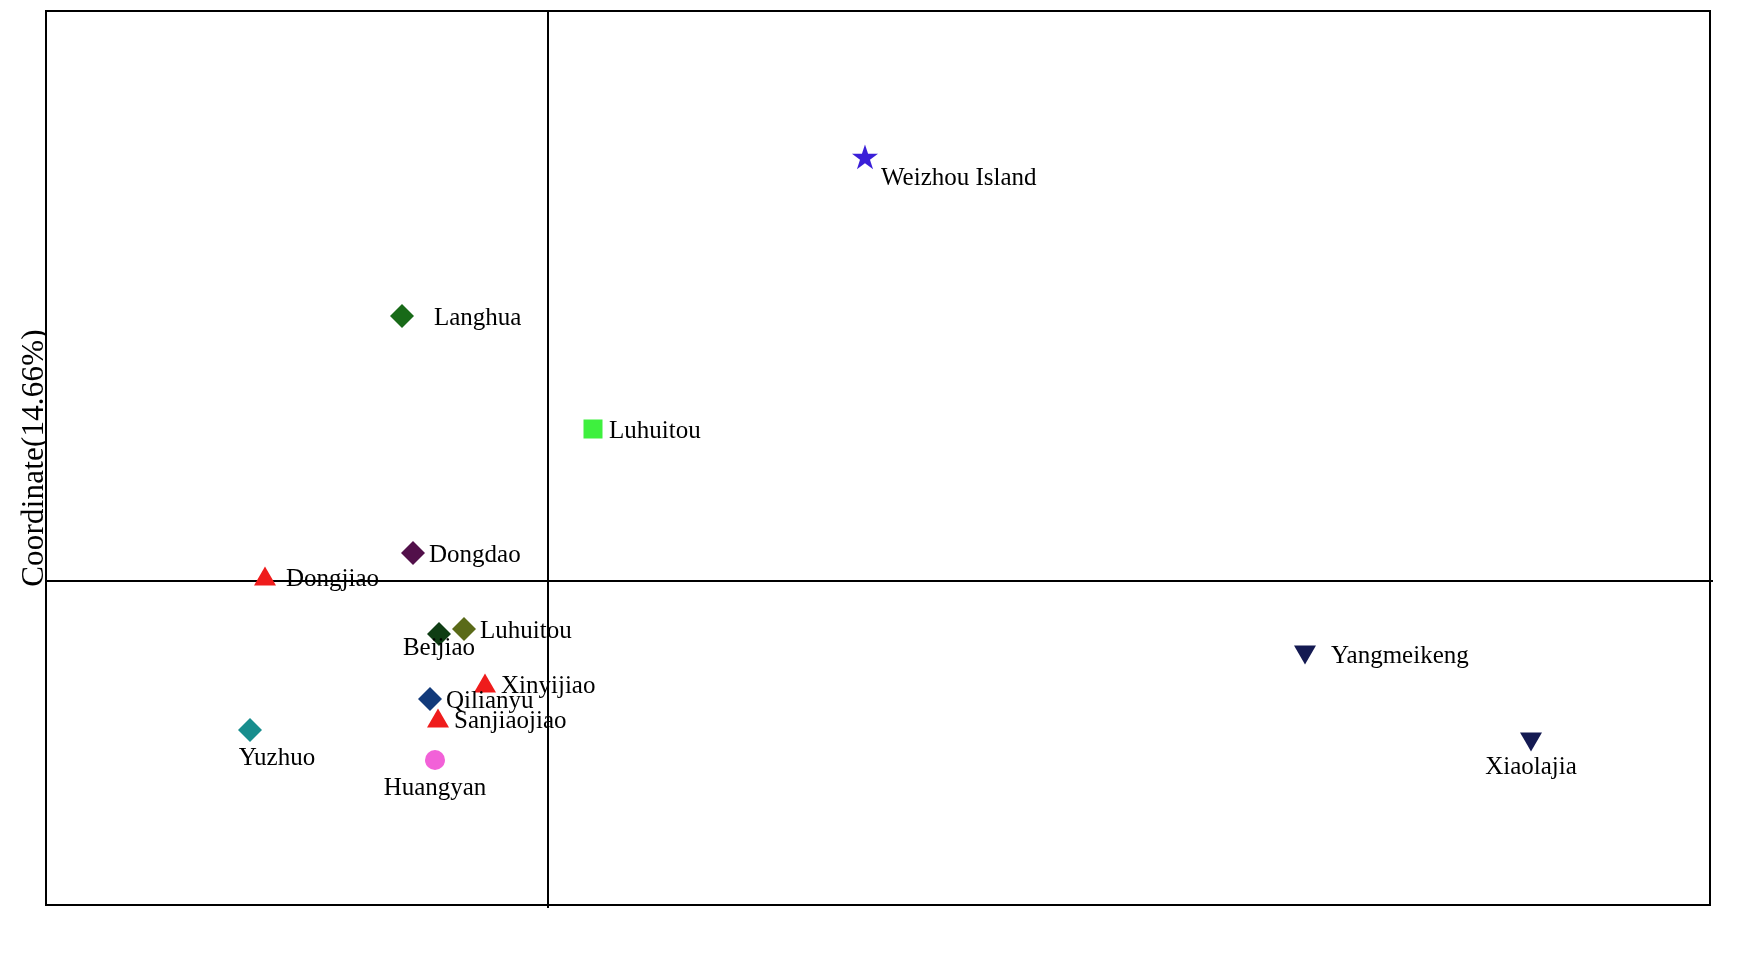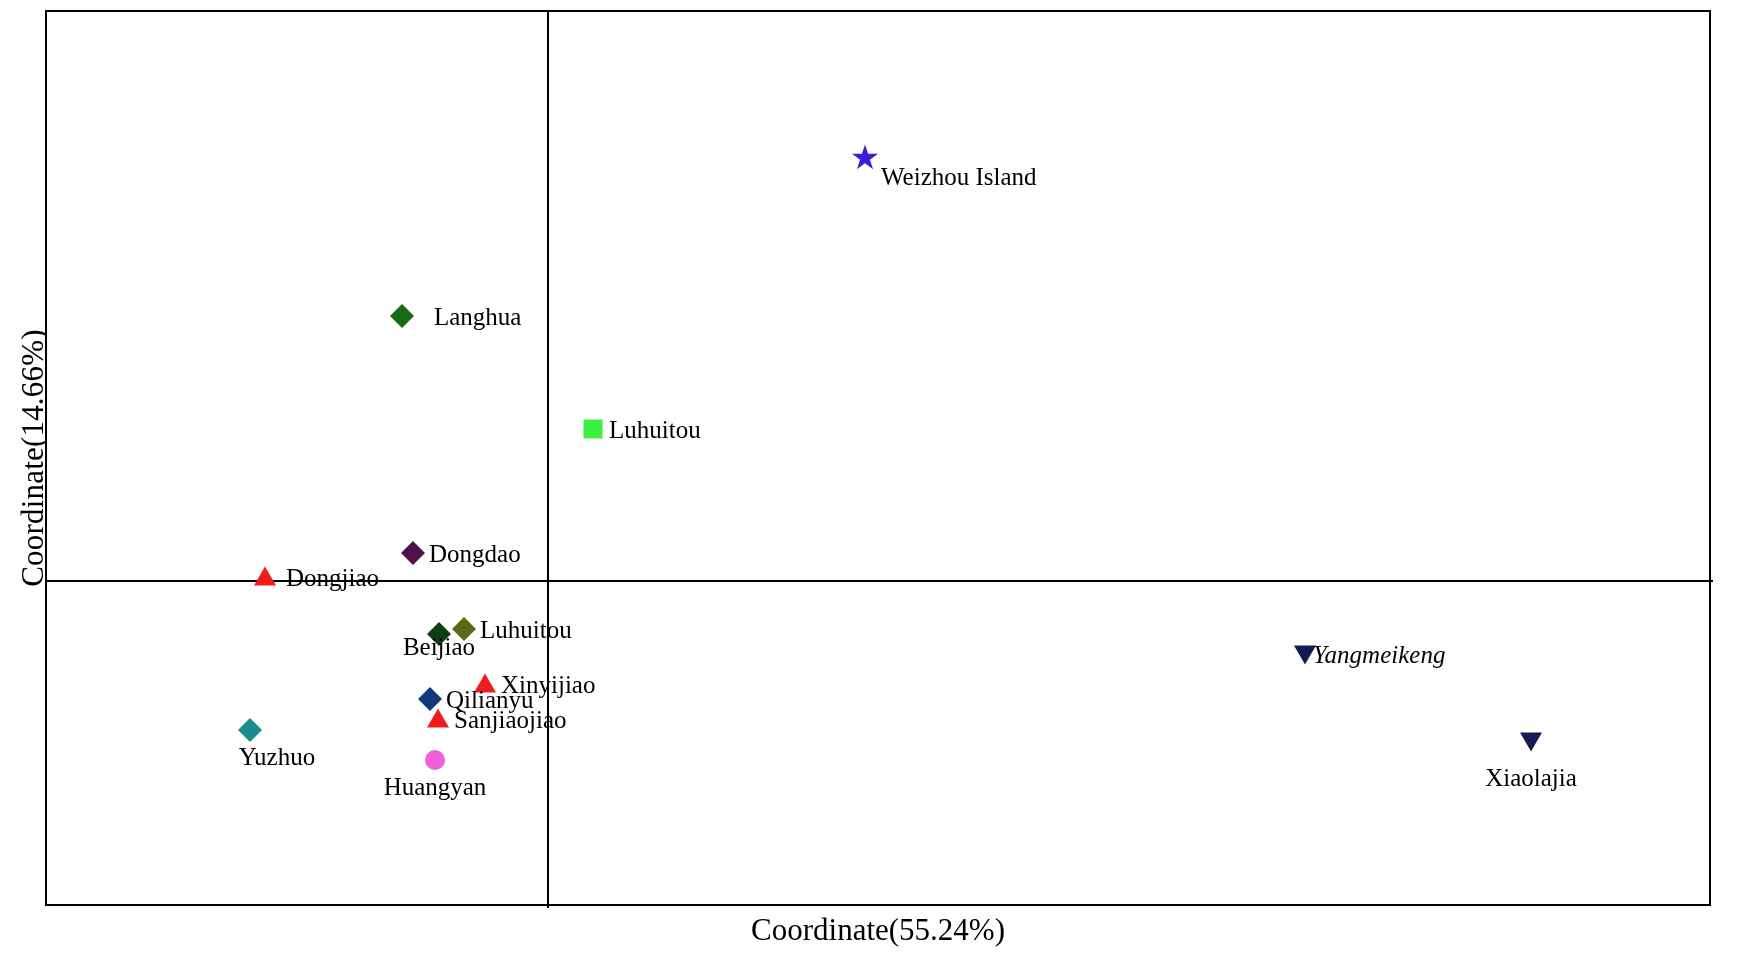--- a/index.html
+++ b/index.html
@@ -159,44 +159,43 @@
         <div class="point" style="left: 417px; top: 617px;">
           <div class="marker-diamond" style="background: rgb(90, 106, 24);"></div>
           <div class="point-label lbl-right" style="left: 16px; top: 0px;">Luhuitou</div>
         </div>
         <div class="point" style="left: 392px; top: 622px;">
           <div class="marker-diamond" style="background: rgb(15, 61, 20);"></div>
           <div class="point-label lbl-below-center" style="left: 0px; top: 0;">Beijiao</div>
         </div>
         <div class="point" style="left: 1258px; top: 642px;">
           <div class="marker-tri-down" style="border-top: 19px solid rgb(20, 26, 82);"></div>
-          <div class="point-label lbl-right" style="left: 8px; top: 0px; font-style: italic;">Yangmeikeng</div>
+          <div class="point-label lbl-right" style="left: 26px; top: 0px;">Yangmeikeng</div>
         </div>
         <div class="point" style="left: 438px; top: 672px;">
           <div class="marker-tri-up" style="border-bottom: 19px solid rgb(239, 28, 28);"></div>
           <div class="point-label lbl-right" style="left: 16px; top: 0px;">Xinyijiao</div>
         </div>
         <div class="point" style="left: 383px; top: 687px;">
           <div class="marker-diamond" style="background: rgb(18, 58, 122);"></div>
           <div class="point-label lbl-right" style="left: 16px; top: 0px;">Qilianyu</div>
         </div>
         <div class="point" style="left: 391px; top: 707px;">
           <div class="marker-tri-up" style="border-bottom: 19px solid rgb(239, 28, 28);"></div>
           <div class="point-label lbl-right" style="left: 16px; top: 0px;">Sanjiaojiao</div>
         </div>
         <div class="point" style="left: 203px; top: 718px;">
           <div class="marker-diamond" style="background: rgb(23, 141, 141);"></div>
           <div class="point-label lbl-below-center" style="left: 0px; top: 14px; margin-left: 27px;">Yuzhuo</div>
         </div>
         <div class="point" style="left: 1484px; top: 729px;">
           <div class="marker-tri-down" style="border-top: 19px solid rgb(20, 26, 82);"></div>
-          <div class="point-label lbl-below-center" style="left: 0px; top: 24px;">Xiaolajia</div>
+          <div class="point-label lbl-below-center" style="left: 0px; top: 12px;">Xiaolajia</div>
         </div>
         <div class="point" style="left: 388px; top: 748px;">
           <div class="marker-circle" style="background: rgb(242, 97, 216);"></div>
           <div class="point-label lbl-below-center" style="left: 0px; top: 14px;">Huangyan</div>
         </div>
       </div>
   </div>
 
-  <div id="xlabel">Coordinate(55.24%)</div>
 
 </div>
 
 </body></html>

